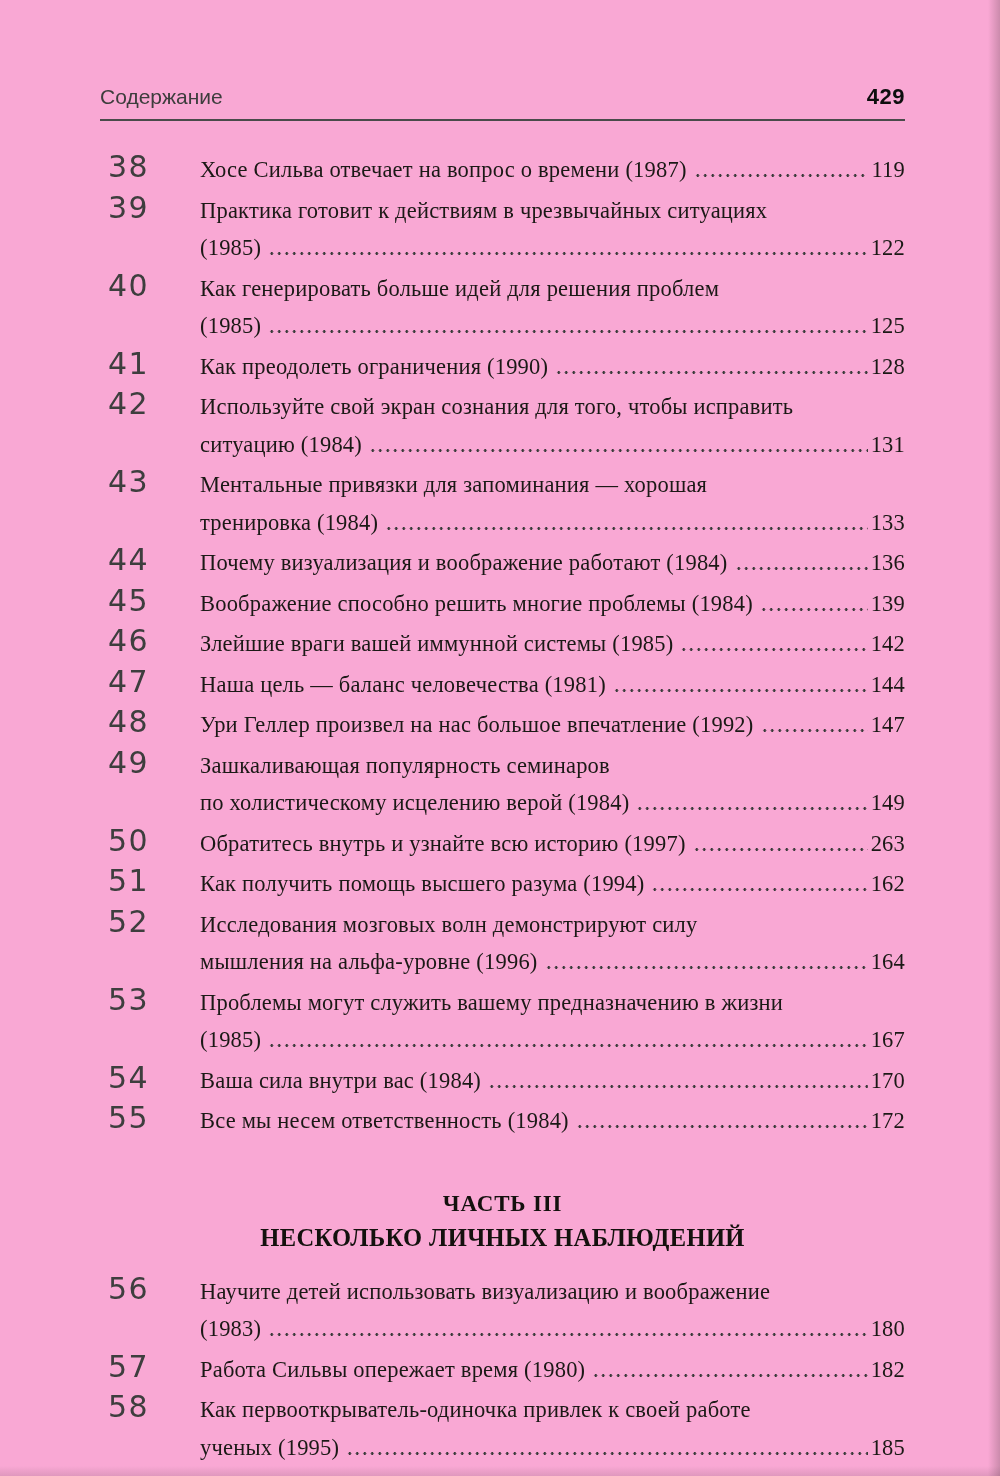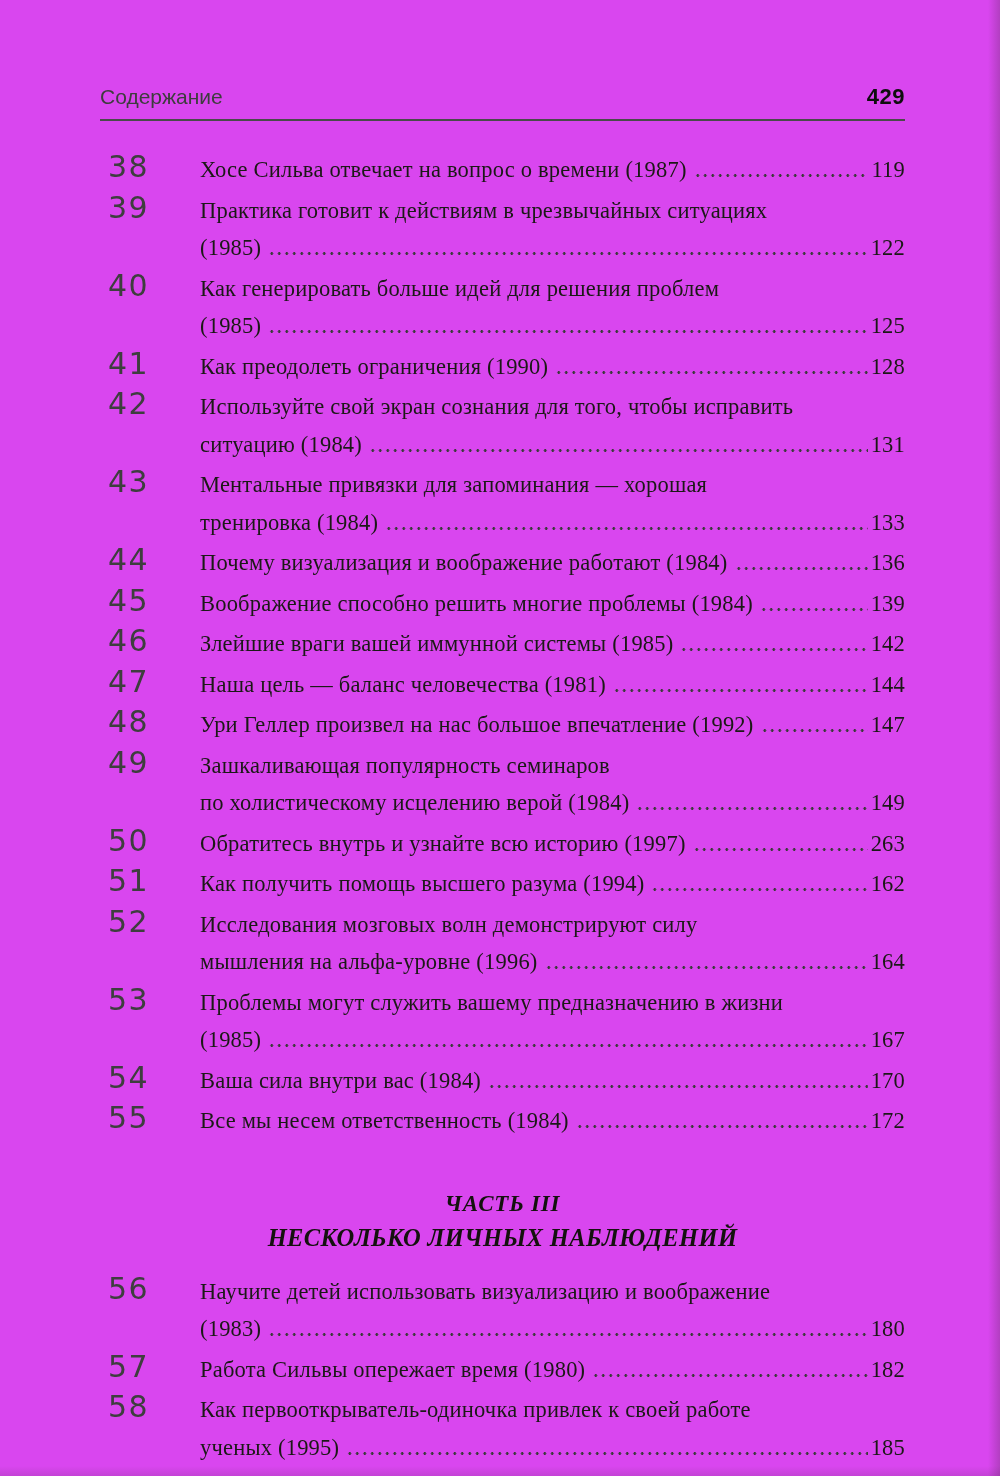--- a/index.html
+++ b/index.html
@@ -5,21 +5,21 @@
   html, body { margin: 0; padding: 0; }
   body {
     width: 1000px; height: 1476px;
     background: #efeeea;
     font-family: "Liberation Serif", serif;
   }
   .page {
     position: relative;
     width: 1000px; height: 1476px;
     box-sizing: border-box;
-    background: #d946ef;
+    background: #f9a8d4;
     padding: 84px 95px 8px 100px;
     overflow: hidden;
   }
   .edge-right {
     position: absolute; top: 0; right: 0; width: 12px; height: 100%;
     background: linear-gradient(to right, rgba(0,0,0,0), rgba(40,35,30,0.22));
     pointer-events: none;
   }
   .edge-bottom {
     position: absolute; bottom: 0; left: 0; width: 100%; height: 10px;
@@ -71,21 +71,20 @@
     background-repeat: repeat-x;
     min-width: 14px;
   }
   .pagenum { font-size: 22.5px; color: #1b1916; }
   .section {
     text-align: center;
     margin-top: 48px;
     margin-bottom: 14px;
     font-weight: 700;
     color: #14110e;
-    font-style: italic;
   }
   .section-l1 { font-size: 23px; line-height: 32px; letter-spacing: 0.8px; }
   .section-l2 { font-size: 24.5px; line-height: 36px; letter-spacing: 0.4px; }
 </style>
 </head>
 <body>
 
 <div class="page">
 
   <div class="hdr">

